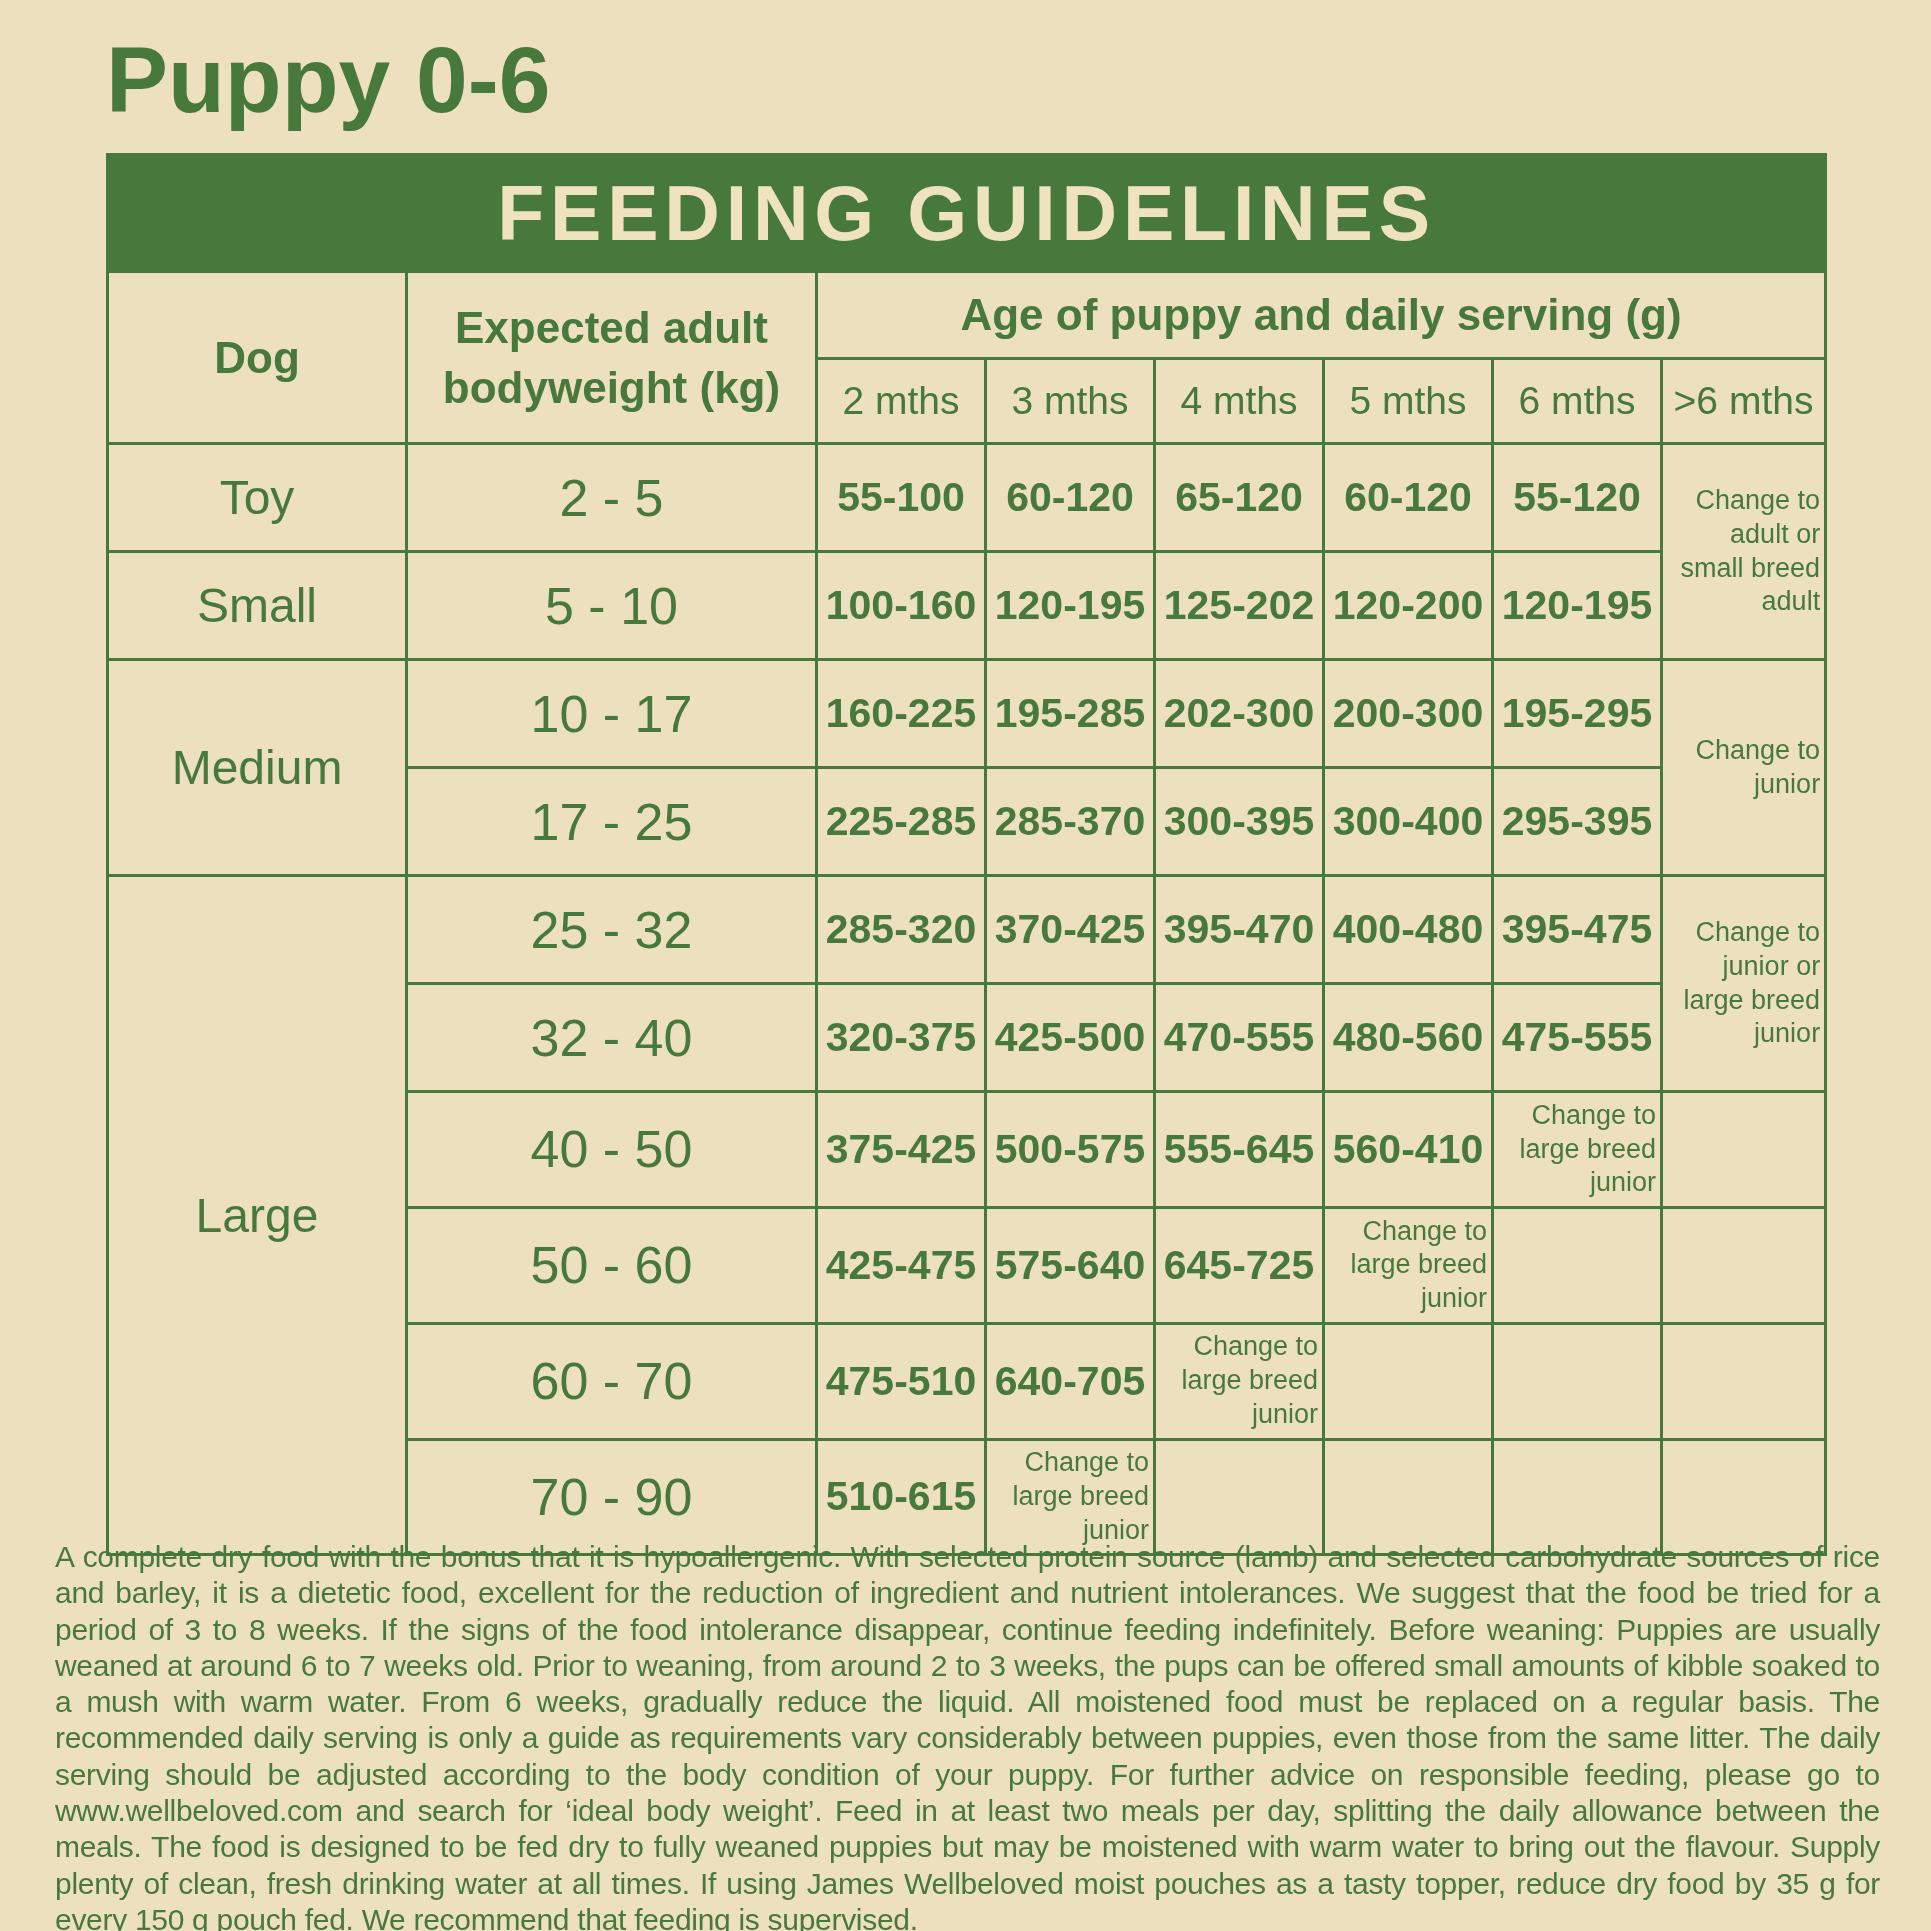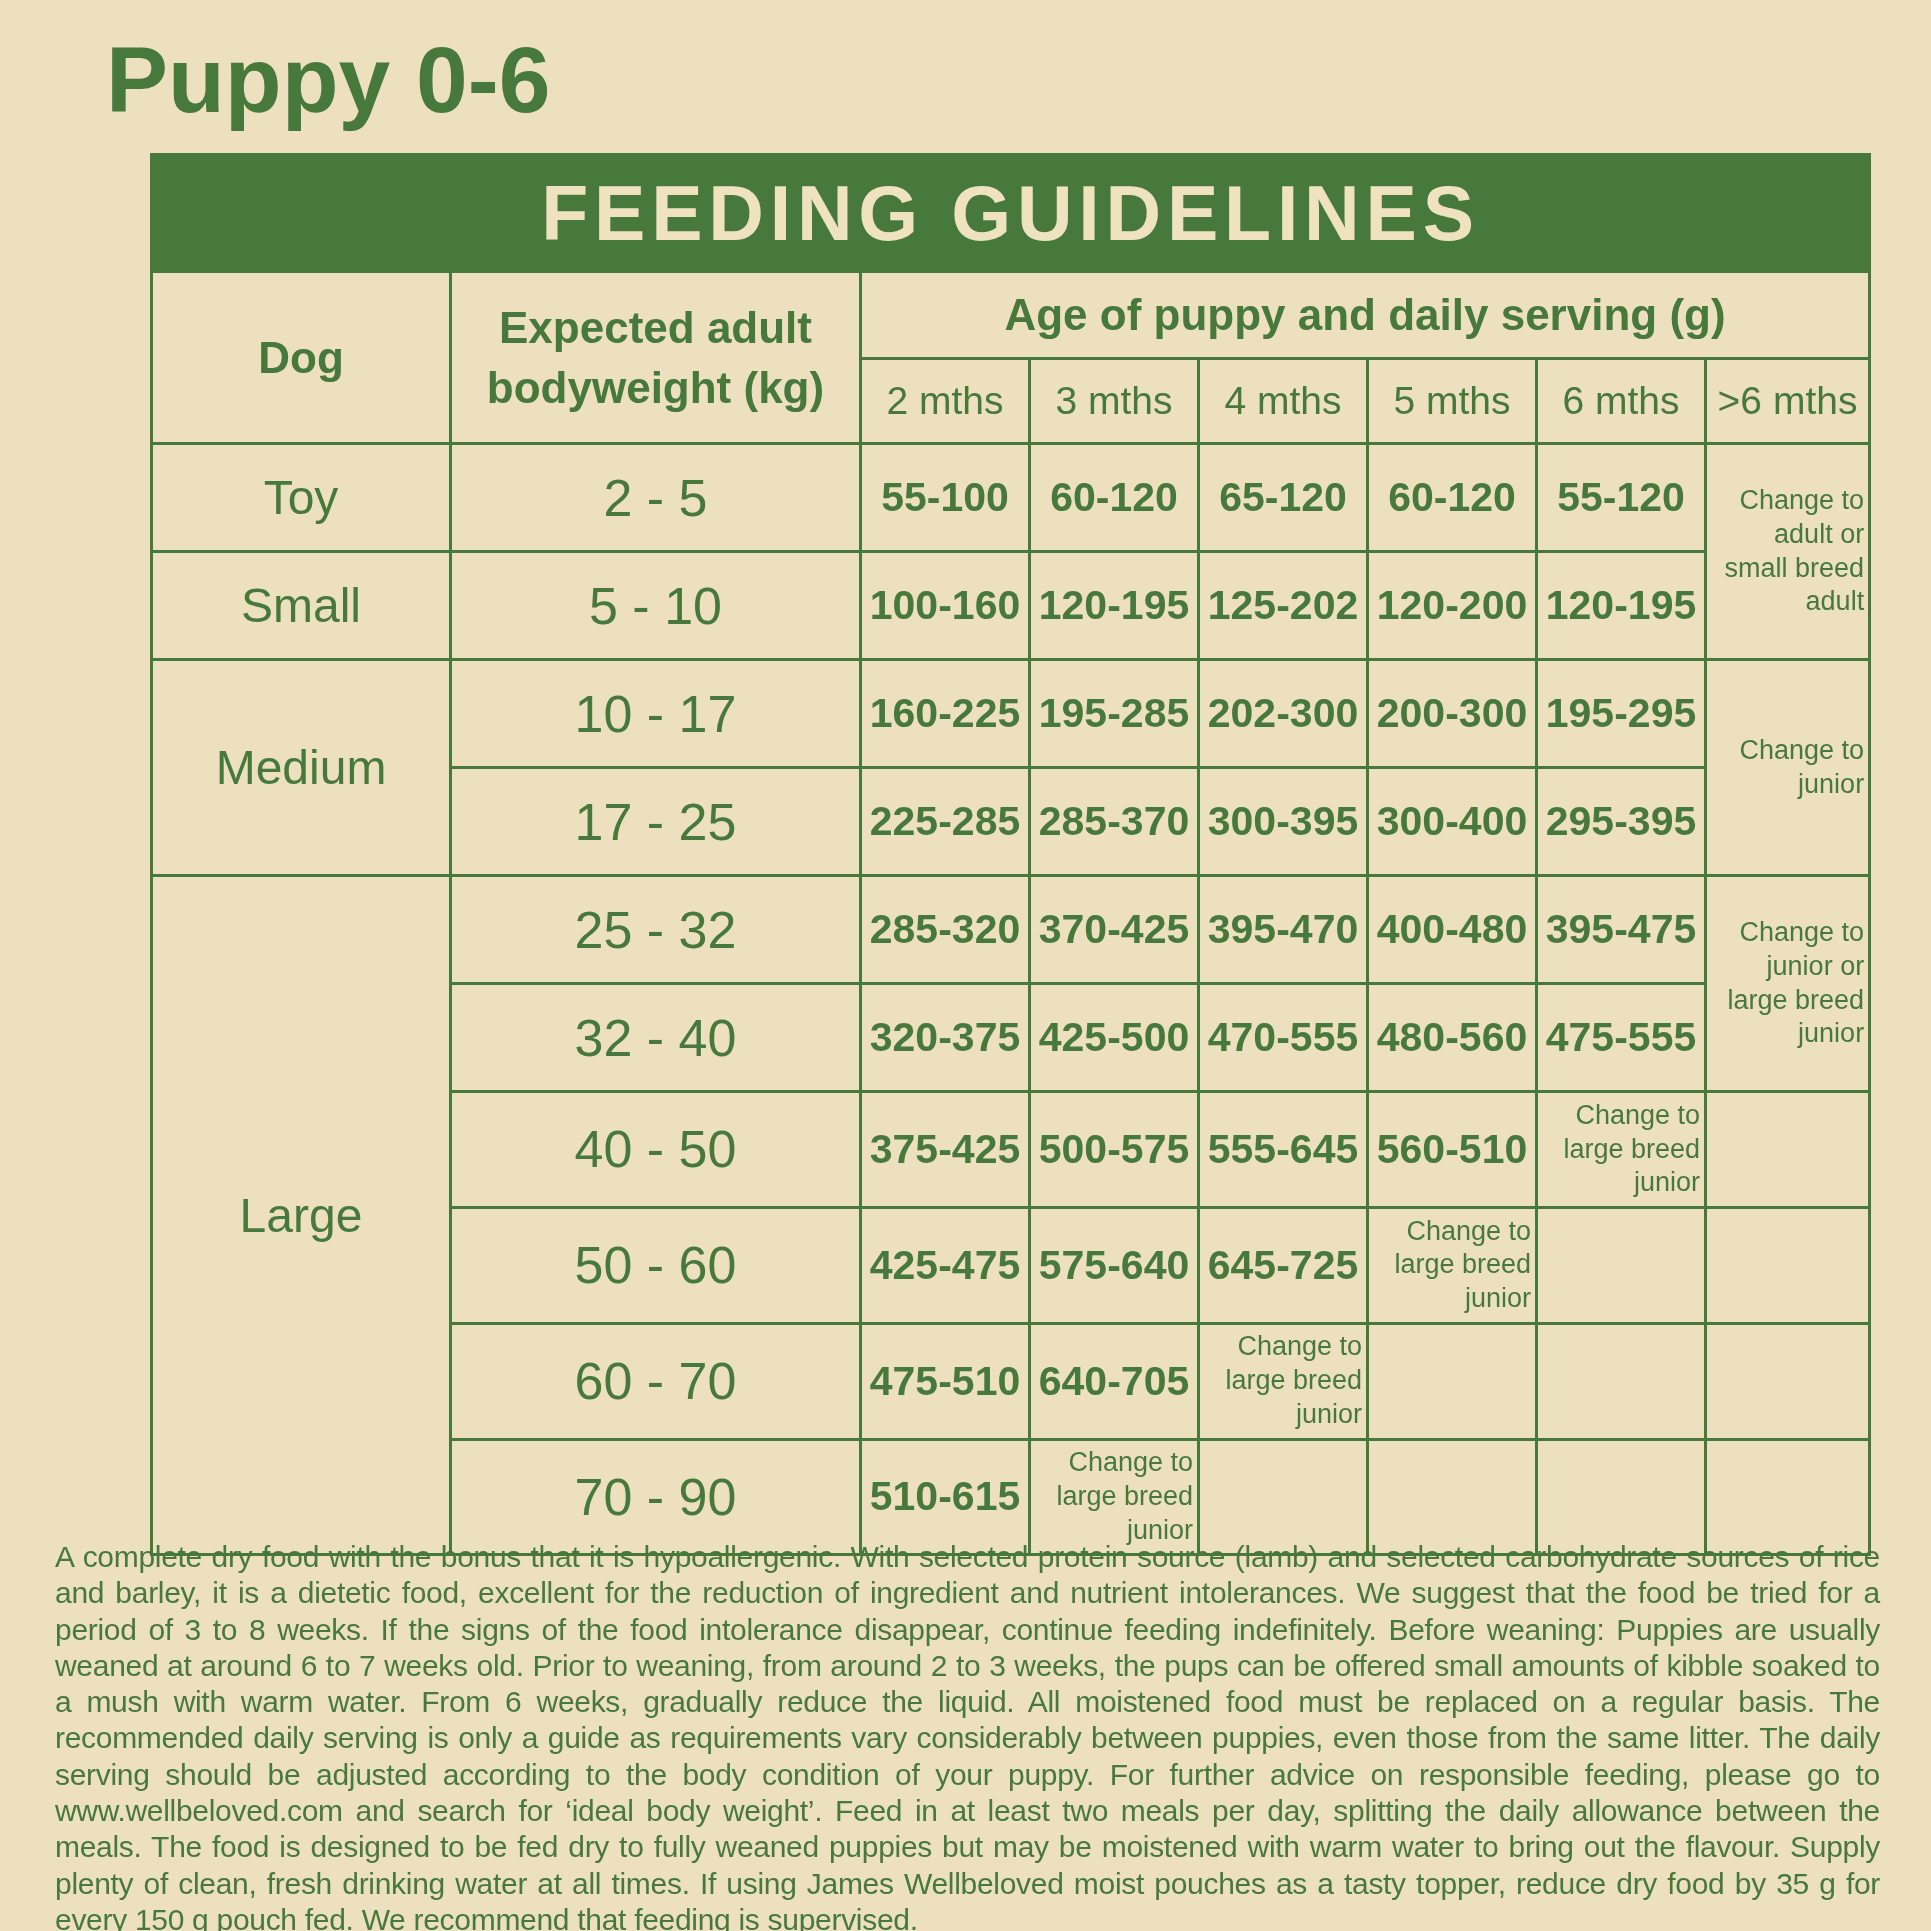--- a/index.html
+++ b/index.html
@@ -7,21 +7,21 @@
     width:1931px;height:1931px;position:relative;overflow:hidden;
     background:#EDE0BE;color:#47783C;
     font-family:"Liberation Sans",sans-serif;
   }
   .title{
     position:absolute;left:106px;top:27px;
     font-size:93px;font-weight:bold;letter-spacing:0;
   }
   table.feeding{
     position:absolute;left:106px;top:153px;width:1719px;
-    border-collapse:collapse;table-layout:fixed;margin-left:44px;
+    border-collapse:collapse;table-layout:fixed;
   }
   th,td{
     border:3.9px solid #47783C;color:#47783C;
     text-align:center;vertical-align:middle;overflow:hidden;
   }
   th.banner{
     background:#47783C;color:#EEE2BF;height:112px;
     font-size:77px;font-weight:bold;letter-spacing:5.8px;
   }
   tr.hdr1{height:87px}
@@ -130,21 +130,21 @@
         <td class="num">425-500</td>
         <td class="num">470-555</td>
         <td class="num">480-560</td>
         <td class="num">475-555</td>
       </tr>
       <tr>
         <td class="wt">40 - 50</td>
         <td class="num">375-425</td>
         <td class="num">500-575</td>
         <td class="num">555-645</td>
-        <td class="num">560-510</td>
+        <td class="num">560-410</td>
         <td class="note">Change to large breed junior</td>
         <td class="num"></td>
       </tr>
       <tr>
         <td class="wt">50 - 60</td>
         <td class="num">425-475</td>
         <td class="num">575-640</td>
         <td class="num">645-725</td>
         <td class="note">Change to large breed junior</td>
         <td class="num"></td>

